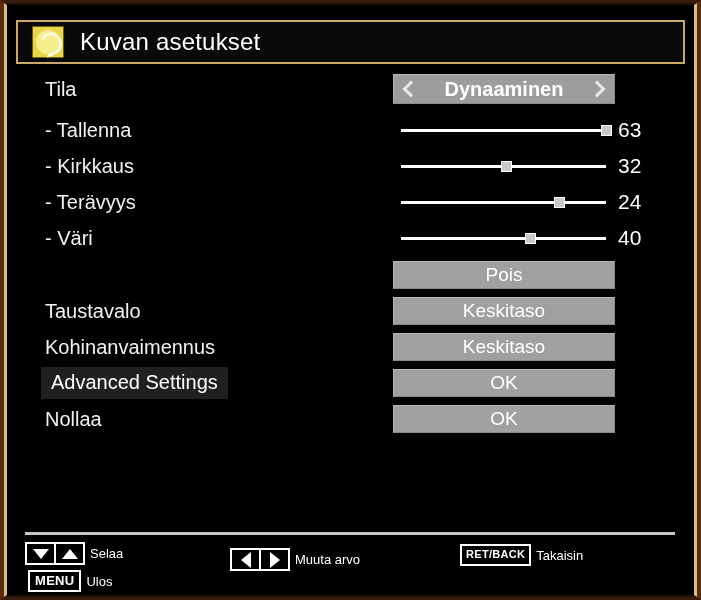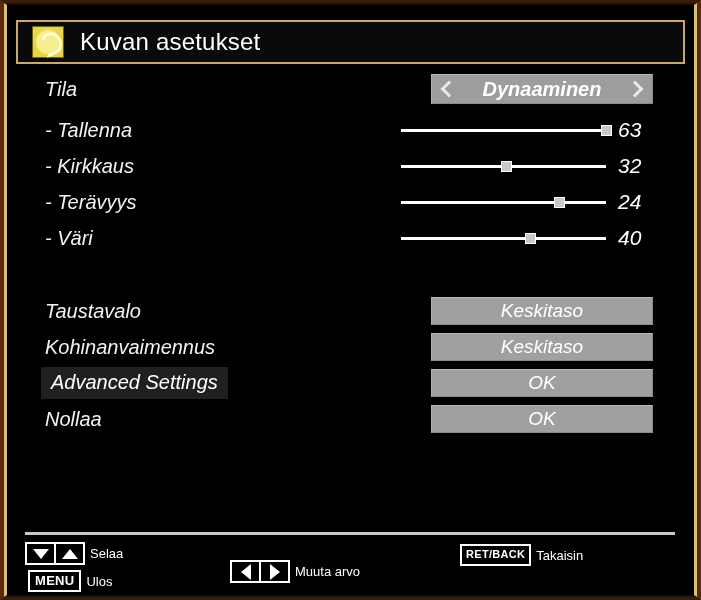--- a/index.html
+++ b/index.html
@@ -92,21 +92,20 @@
     white-space: nowrap;
   }
 
   
   #menu-body {
     position: absolute;
     left: 16px;
     top: 68px;
     width: 669px;
     height: 460px;
-    font-style: italic;
   }
   .row {
     position: absolute;
     left: 0;
     width: 669px;
     height: 42px;
   }
   .row-label {
     position: absolute;
     left: 29px;
@@ -135,21 +134,20 @@
     border-top: 1px solid #b8b8b8;
     border-left: 1px solid #b0b0b0;
     border-right: 1px solid #8a8a8a;
     border-bottom: 1px solid #8a8a8a;
     box-sizing: border-box;
     display: flex;
     align-items: center;
     justify-content: center;
     color: #ffffff;
     font-size: 19px;
-    margin-left: 38px;
   }
   .pill.mode {
     height: 30px;
     justify-content: space-between;
     padding: 0 8px;
     background: #9d9d9d;
   }
   .pill.mode .mode-value {
     flex: 1;
     text-align: center;
@@ -334,20 +332,21 @@
     <div class="row" style="top:149px;">
       <div class="row-label">- Väri</div>
       <div class="slider">
         <div class="track"></div>
         <div class="knob" style="left: 63%;"></div>
       </div>
       <div class="slider-value">40</div>
     </div>
 
     <div class="row" style="top:186px;">
+      <div class="pill">Pois</div>
     </div>
 
     <div class="row" style="top:222px;">
       <div class="row-label">Taustavalo</div>
       <div class="pill">Keskitaso</div>
     </div>
 
     <div class="row" style="top:258px;">
       <div class="row-label">Kohinanvaimennus</div>
       <div class="pill">Keskitaso</div>
@@ -374,21 +373,21 @@
         <div class="cell">
             <span class="tri down"></span>
           </div>
         <div class="cell">
             <span class="tri up"></span>
           </div>
       </div>
       <span class="hint-label">Selaa</span>
     </div>
 
-    <div class="hint" style="left:205px; top:20px;text-align:right;">
+    <div class="hint" style="left:205px; top:8px;text-align:right;">
       <div class="keybox">
         <div class="cell">
             <span class="tri left"></span>
           </div>
         <div class="cell">
             <span class="tri right"></span>
           </div>
       </div>
       <span class="hint-label">Muuta arvo</span>
     </div>

